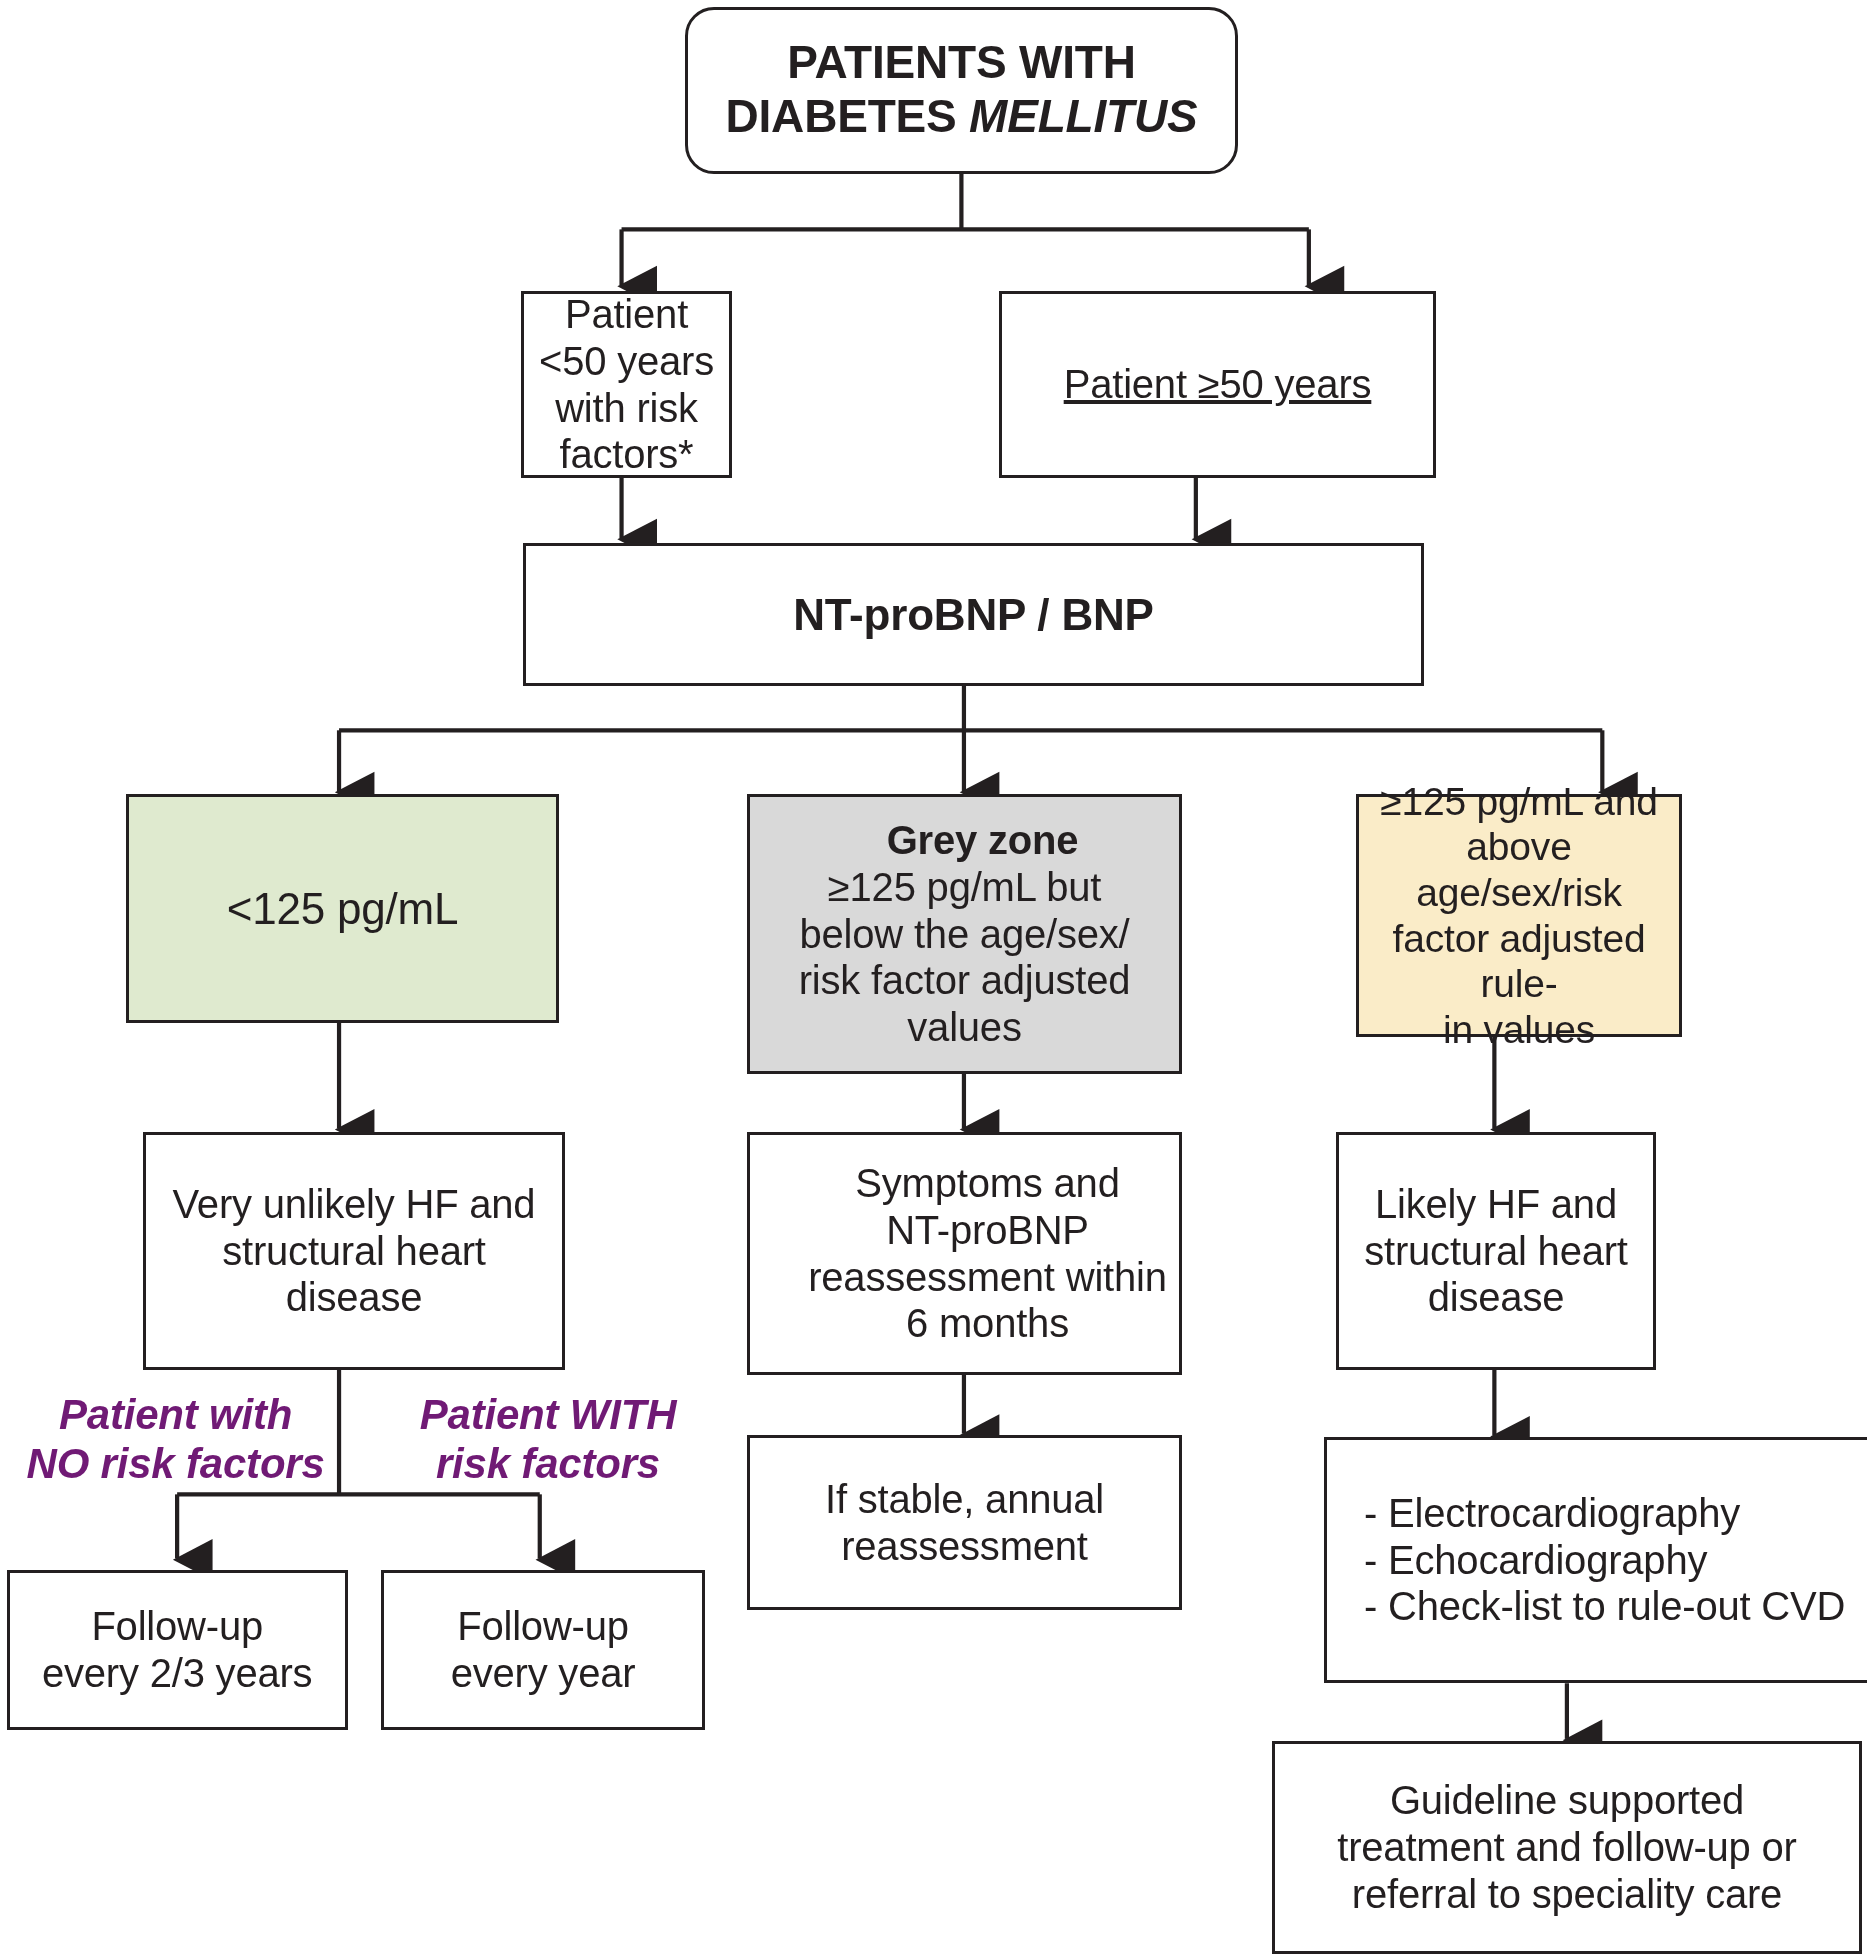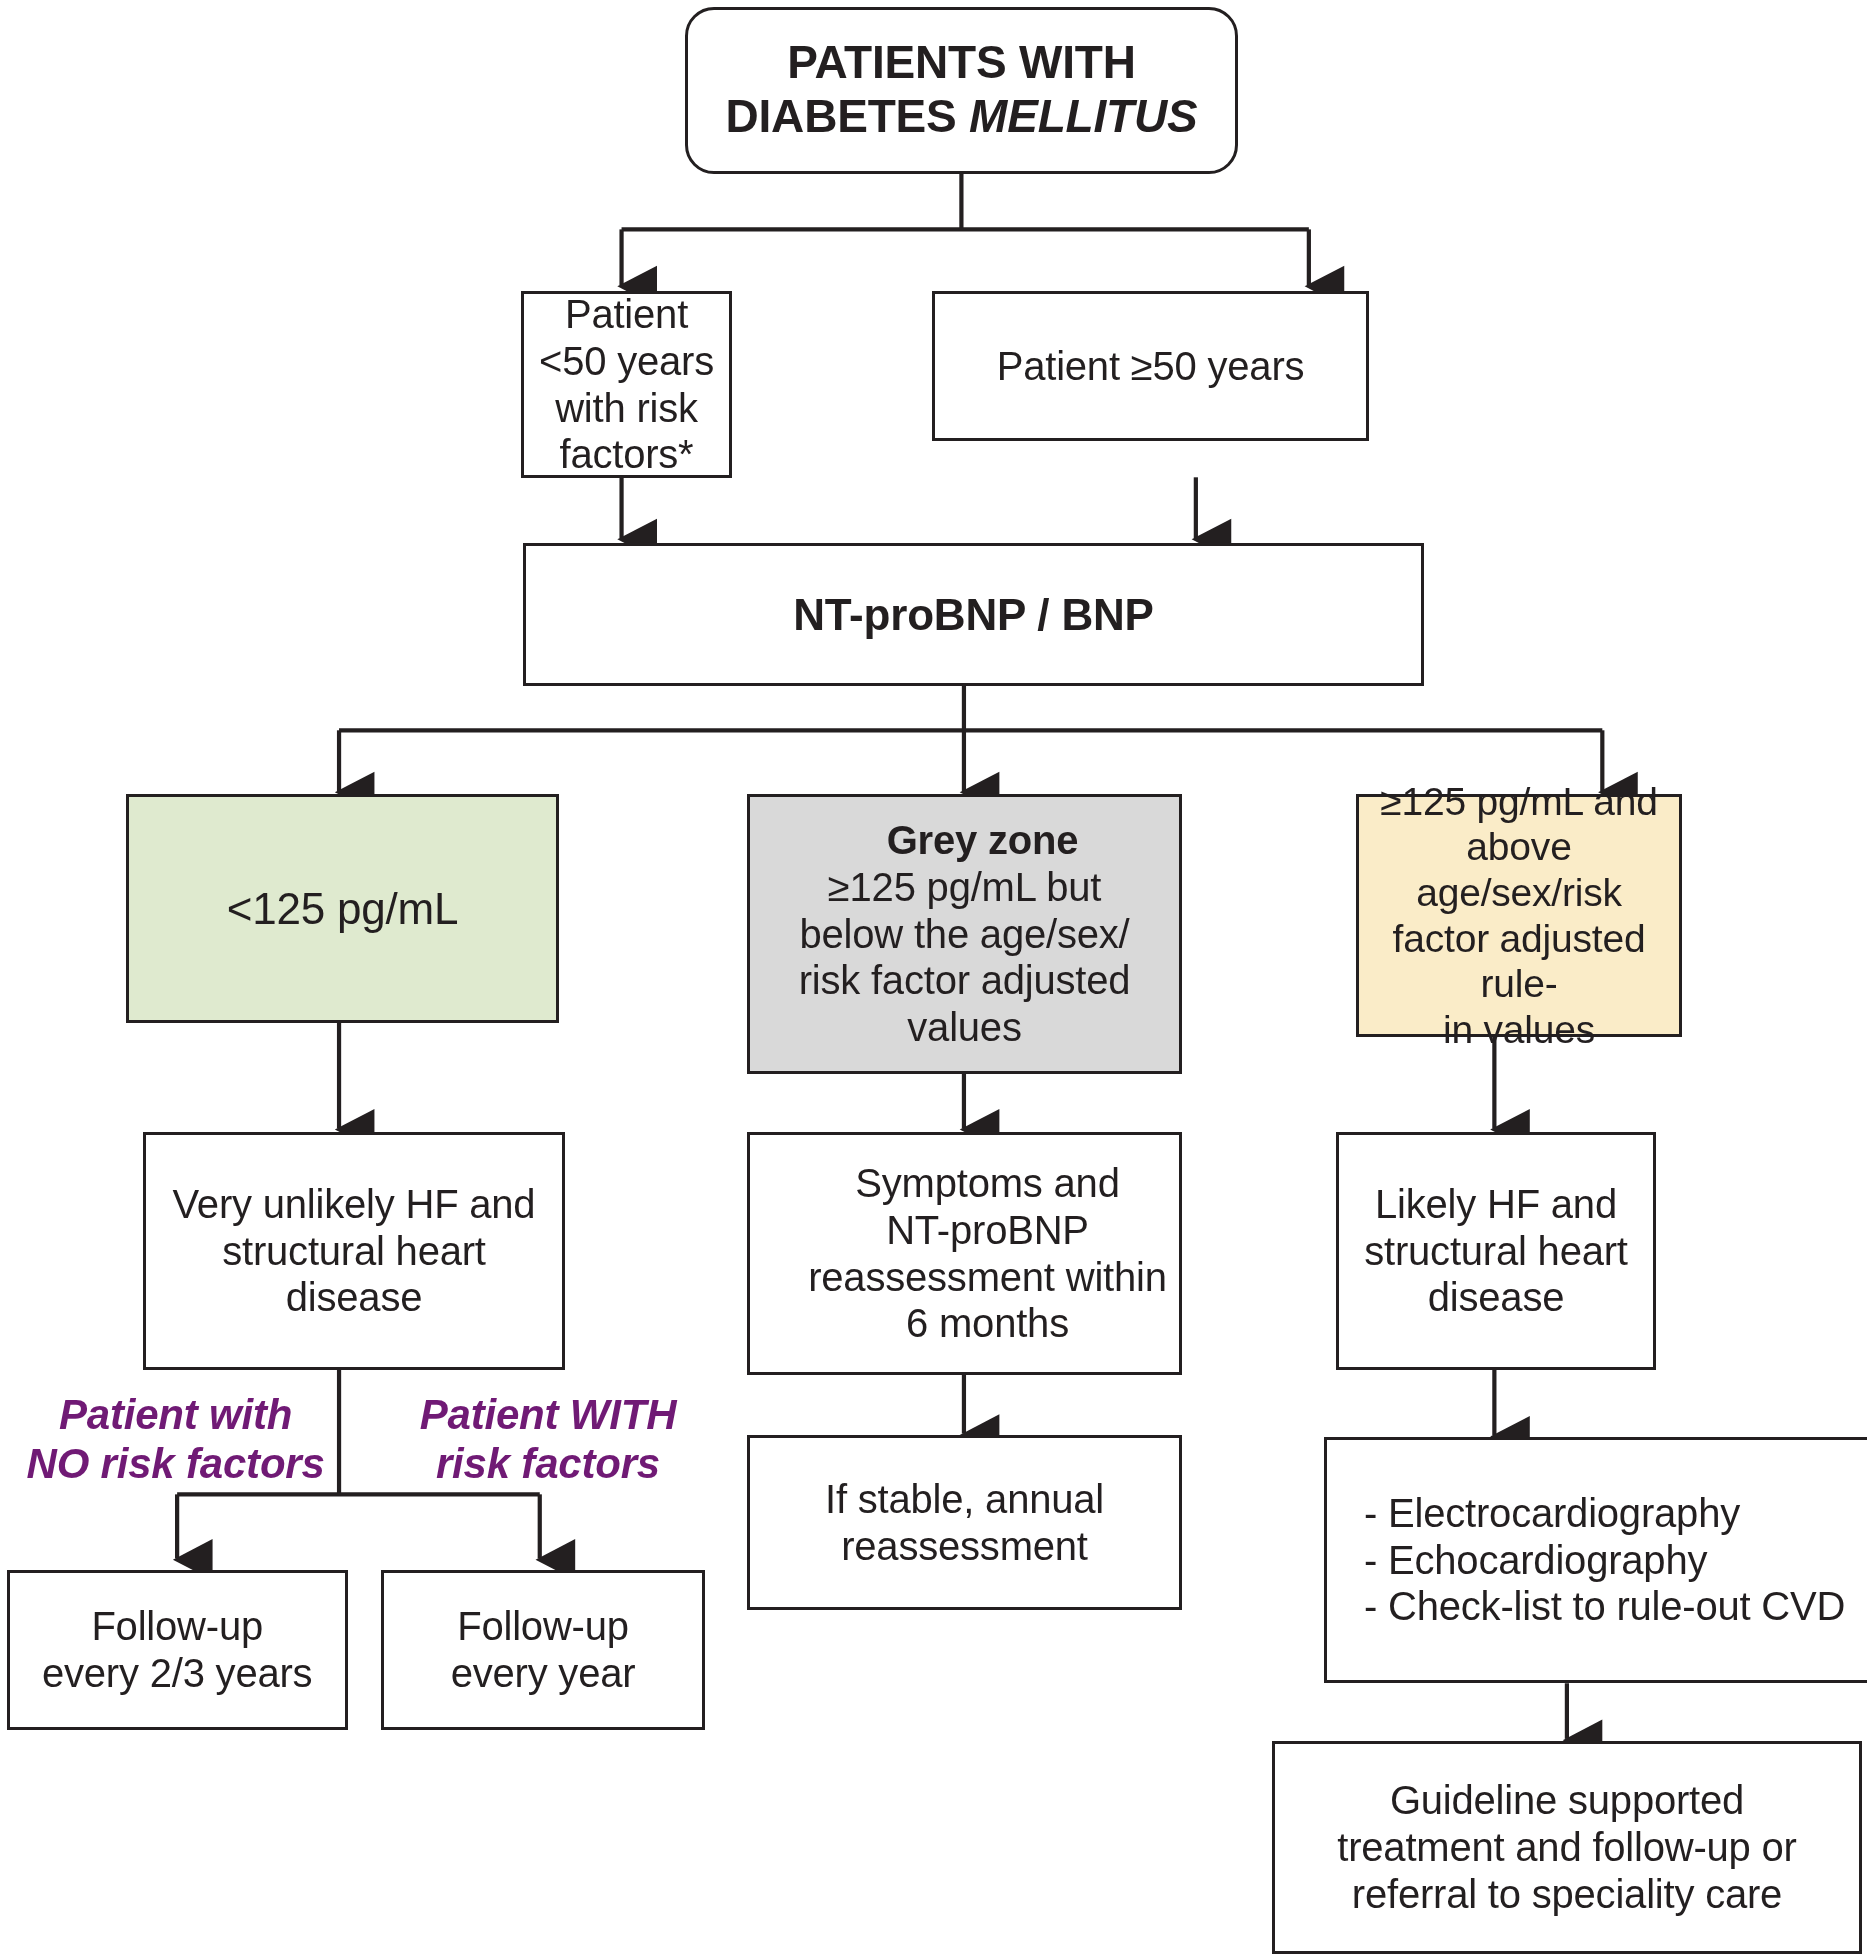--- a/index.html
+++ b/index.html
@@ -108,21 +108,21 @@
       <span>PATIENTS WITH</span><br>
       <span>DIABETES </span><span class="it">MELLITUS</span>
     </div>
   </div>
 
   <div class="node" style="left:521px; top:291px; width:211px; height:187px;">
     <div class="txt f48 nowrap">Patient &lt;50 years
 with risk factors*</div>
   </div>
 
-  <div class="node" style="left:932px; top:291px; width:437px; height:150px;">
+  <div class="node" style="left:999px; top:291px; width:437px; height:187px;text-decoration:underline;">
     <div class="txt f48 nowrap">Patient ≥50 years</div>
   </div>
 
   <div class="node bold" style="left:523px; top:543px; width:901px; height:143px;">
     <div class="txt f52">NT-proBNP / BNP</div>
   </div>
 
   <div class="node" style="left:126px; top:794px; width:433px; height:229px; background:#dfeacf;">
     <div class="txt f52">&lt;125 pg/mL</div>
   </div>

